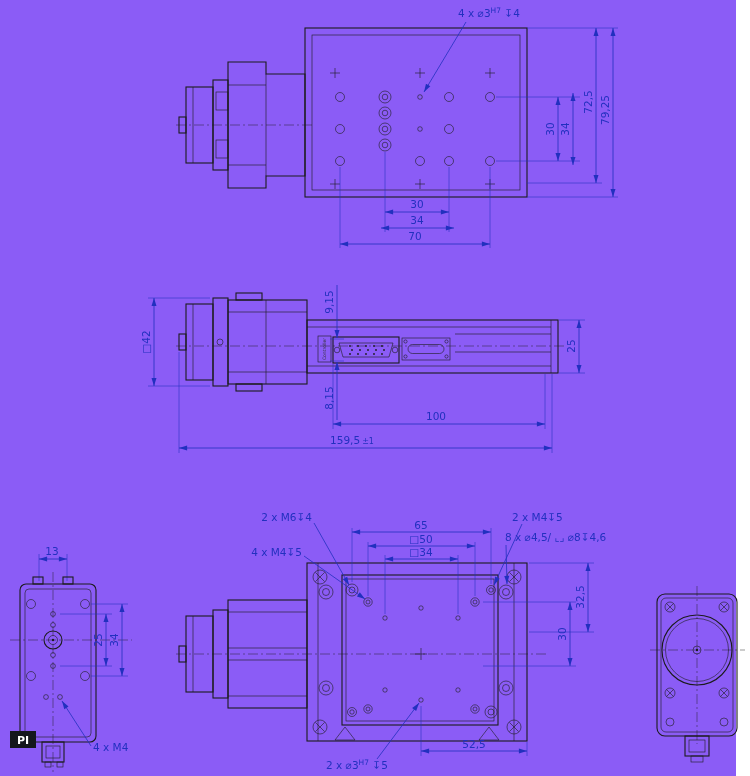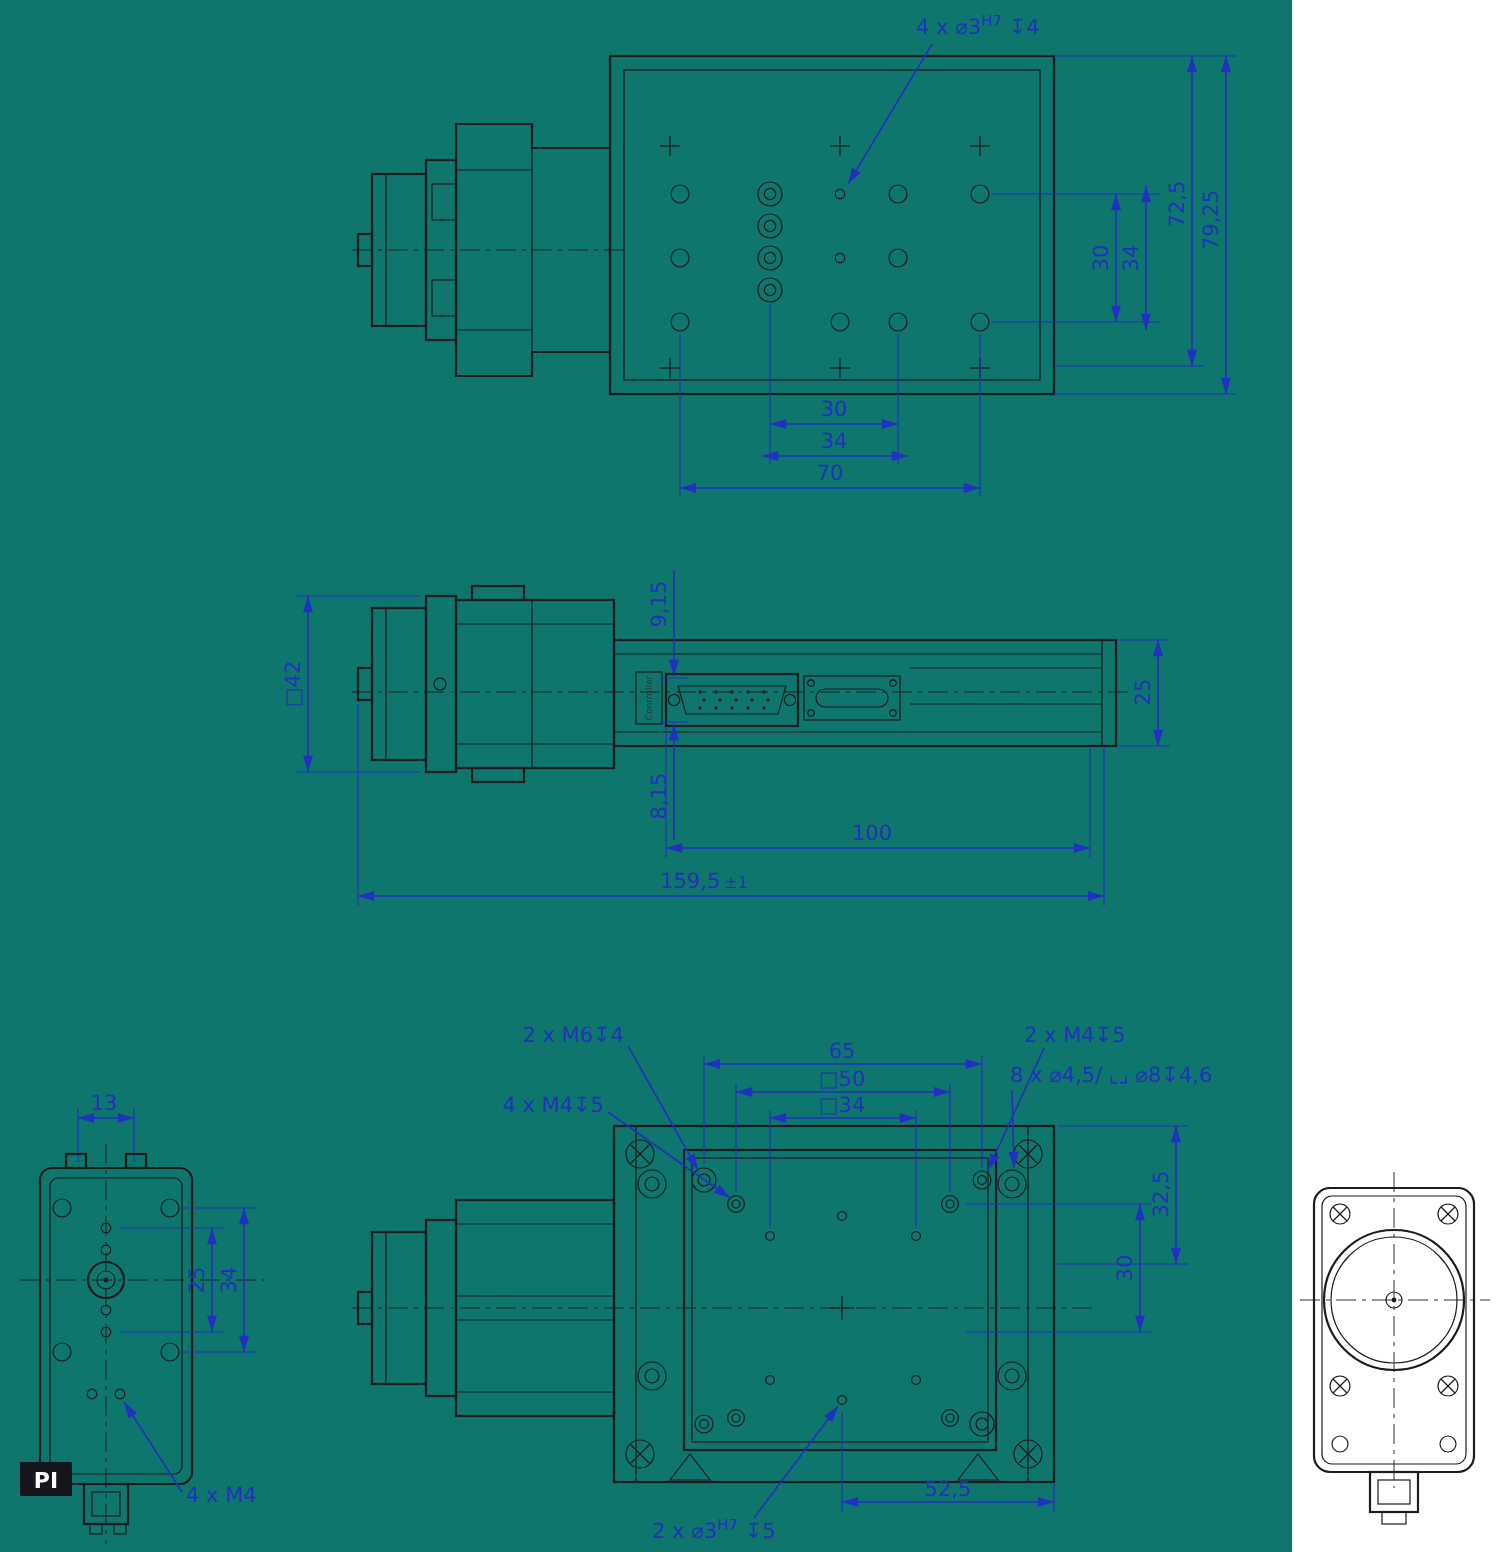--- a/index.html
+++ b/index.html
@@ -1,16 +1,16 @@
 <!DOCTYPE html>
 <html><head>
 <meta charset="utf-8">
 <style>
   html,body { margin:0; padding:0; background:#ffffff; }
-  .stage { width:646px; height:776px; position:relative; background:#0f766e; }
+  .stage { width:736px; height:776px; position:relative; background:#8b5cf6; }
   svg text { font-family:"DejaVu Sans", sans-serif; }
   .out  { fill:none; stroke:#1c1c1c; stroke-width:1.1; }
   .out2 { fill:none; stroke:#1c1c1c; stroke-width:0.6; }
   .fillb{ fill:#1c1c1c; stroke:none; }
   .dim  { stroke:#2230bf; stroke-width:0.8; fill:none; }
   .ext  { stroke:#2230bf; stroke-width:0.55; fill:none; }
   .a2   { marker-start:url(#arr); marker-end:url(#arr); }
   .a1   { marker-end:url(#arr); }
   .dtxt { font-size:10.5px; fill:#2230bf; }
   .stxt { font-size:4.5px; fill:#333; }

